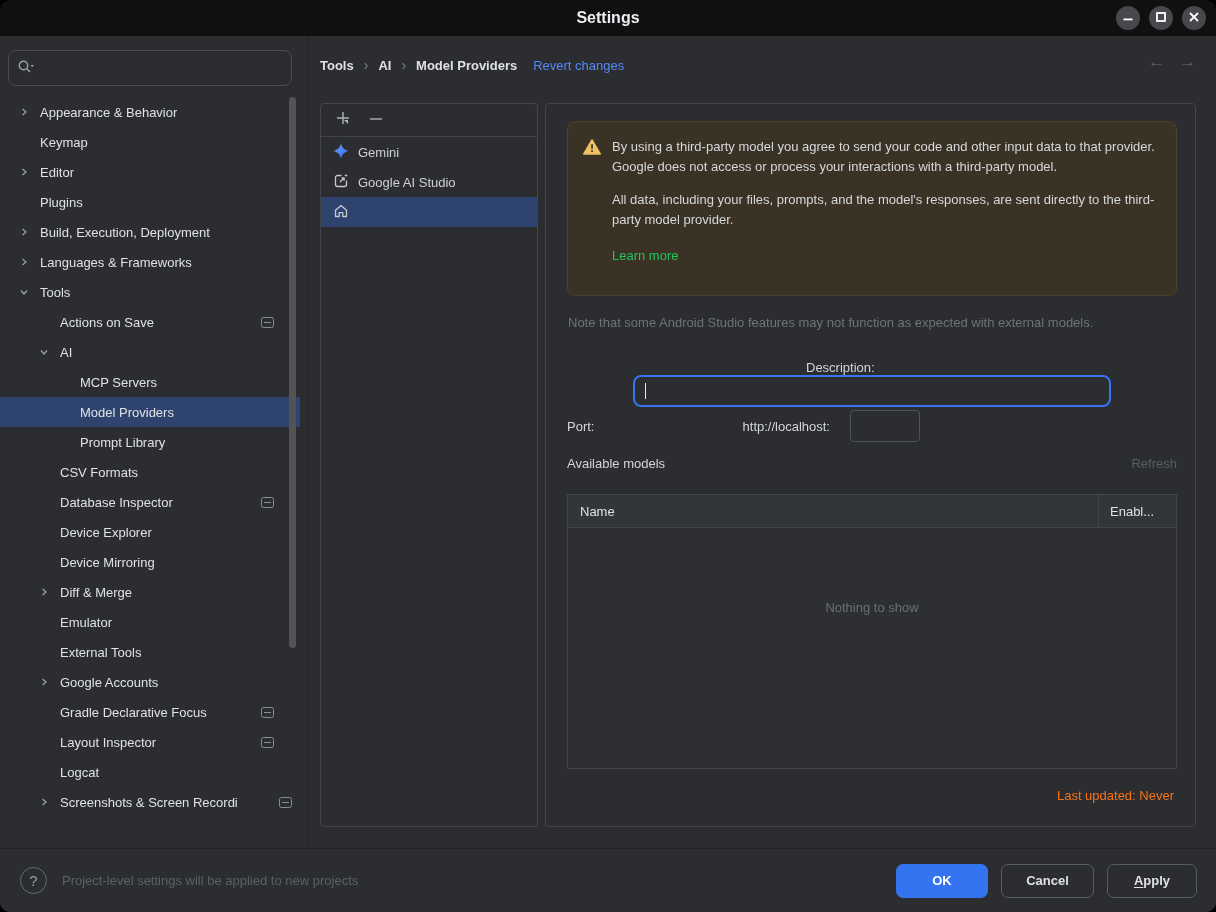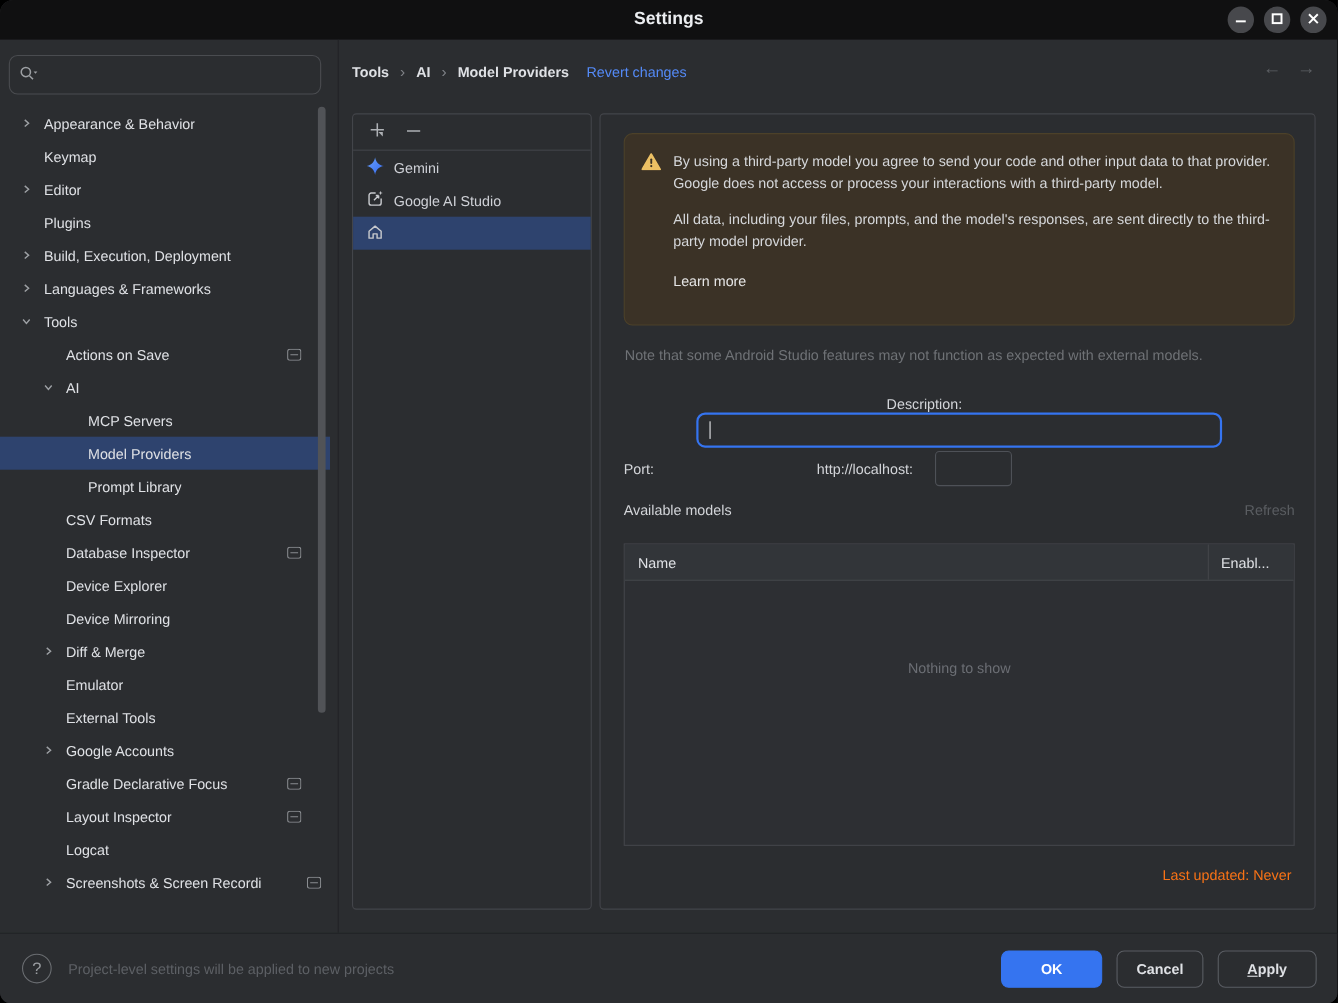--- a/index.html
+++ b/index.html
@@ -42,21 +42,21 @@
   .revert-link { color:#548af7; margin-left:6px; cursor:pointer; }
   .navarrows { position:absolute; right:20px; top:16px; display:flex; gap:14px; color:#5d6064; font-size:17px; }
   .navarrows span { cursor:pointer; }
 
   
   .content { position:absolute; left:545px; top:67px; width:651px; height:724px; border:1px solid #43454a; border-radius:4px; background:#2b2d30; }
   .warnbox { position:absolute; left:21px; top:17px; width:610px; height:175px; background:#3b3226; border:1px solid #4c4129; border-radius:8px; padding:15px 18px 12px 15px; display:flex; }
   .warnicon { flex:none; width:18px; margin-top:2px; }
   .warntext { margin-left:11px; width:556px; color:#d5d7da; line-height:1.55; }
   .warntext p { margin-bottom:13px; }
-  .learnmore { color:#e5e5e5; cursor:pointer; display:inline-block; margin-top:2px; }
+  .learnmore { color:#22c55e; cursor:pointer; display:inline-block; margin-top:2px; }
   .note { position:absolute; left:22px; top:211px; color:#6f7276; }
   .formrow { position:absolute; left:21px; height:32px; display:flex; align-items:center; }
   .row-desc { top:256px; width:610px;flex-direction:column; }
   .row-port { top:306px; width:610px; }
   .flabel { width:132px; color:#d3d5d9; }
   .desc-input-wrap { position:relative; width:478px; height:32px; }
   .desc-input { width:478px; height:32px; background:#2b2d30; border:2px solid #3574f0; border-radius:8px; outline:none; color:#dfe1e5; padding:0 10px; font-size:13px; }
   .caret { position:absolute; left:12px; top:8px; width:1px; height:16px; background:#e8eaec; animation:blink 1.1s steps(1) infinite; }
   @keyframes blink { 50% { opacity:0; } }
   .port-prefix { width:131px; text-align:right; color:#d3d5d9; }
@@ -72,21 +72,21 @@
   .empty-text { margin-top:72px; color:#6b6e74; }
   .lastupdated { position:absolute; right:21px; top:684px; color:#f97316; }
 
   
   .footer { position:absolute; left:0; top:848px; width:1216px; height:64px; background:#2b2d30; border-top:1px solid #222427; display:flex; align-items:center; }
   .helpbtn { margin-left:20px; width:27px; height:27px; border-radius:50%; border:1.5px solid #6a6d71; background:transparent; color:#9a9da1; font-size:15px; display:flex; align-items:center; justify-content:center; cursor:pointer; }
   .hint { margin-left:15px; color:#5d6065; }
   .btns { margin-left:auto; margin-right:19px; display:flex; gap:13px; }
   .btn { height:34px; border-radius:7px; font-size:13px; cursor:pointer; font-family:inherit;font-weight:bold; }
   .btn-ok { width:92px; background:#3574f0; border:1px solid #3574f0; color:#fff; }
-  .btn-plain { width:79px; background:transparent; border:1px solid #5a5d63; color:#dfe1e5; }
+  .btn-plain { width:93px; background:transparent; border:1px solid #5a5d63; color:#dfe1e5; }
   .btn-apply { width:90px; }
   .ak { text-decoration:underline; text-underline-offset:2px; }
 </style>
 </head>
 <body>
 
 <div class="window">
 
   <div class="titlebar">
     <div class="title">Settings</div>

